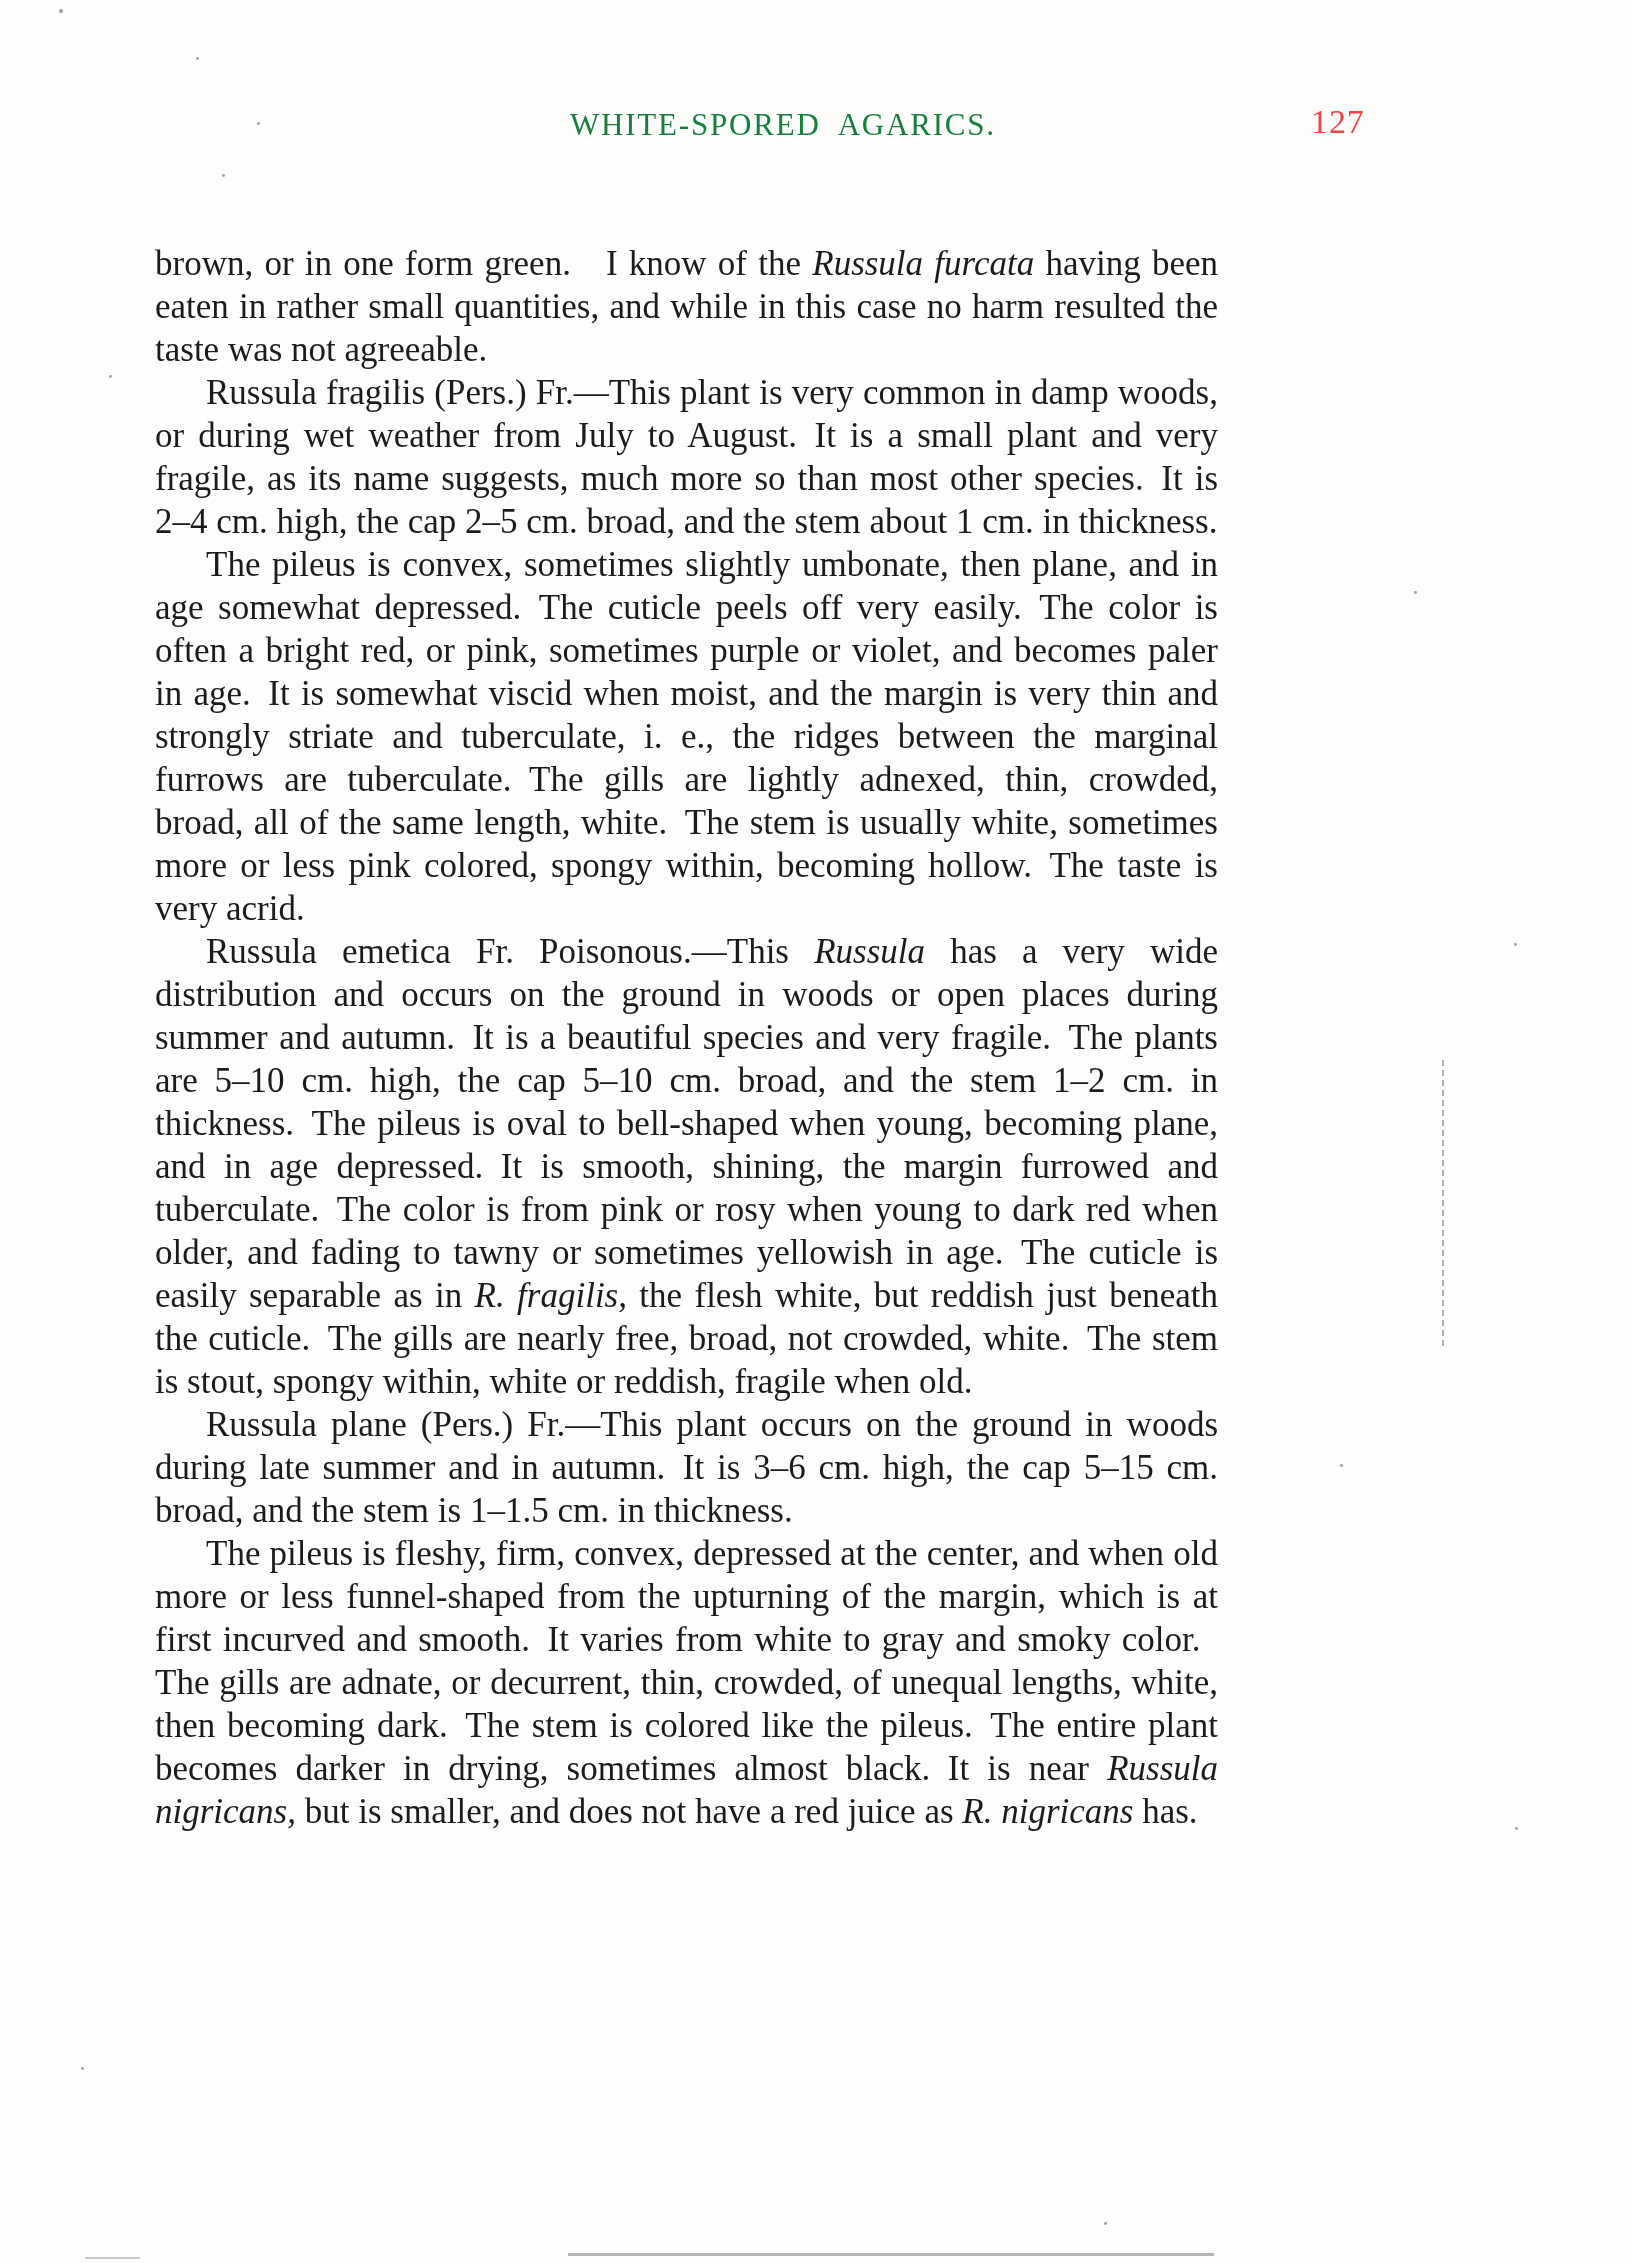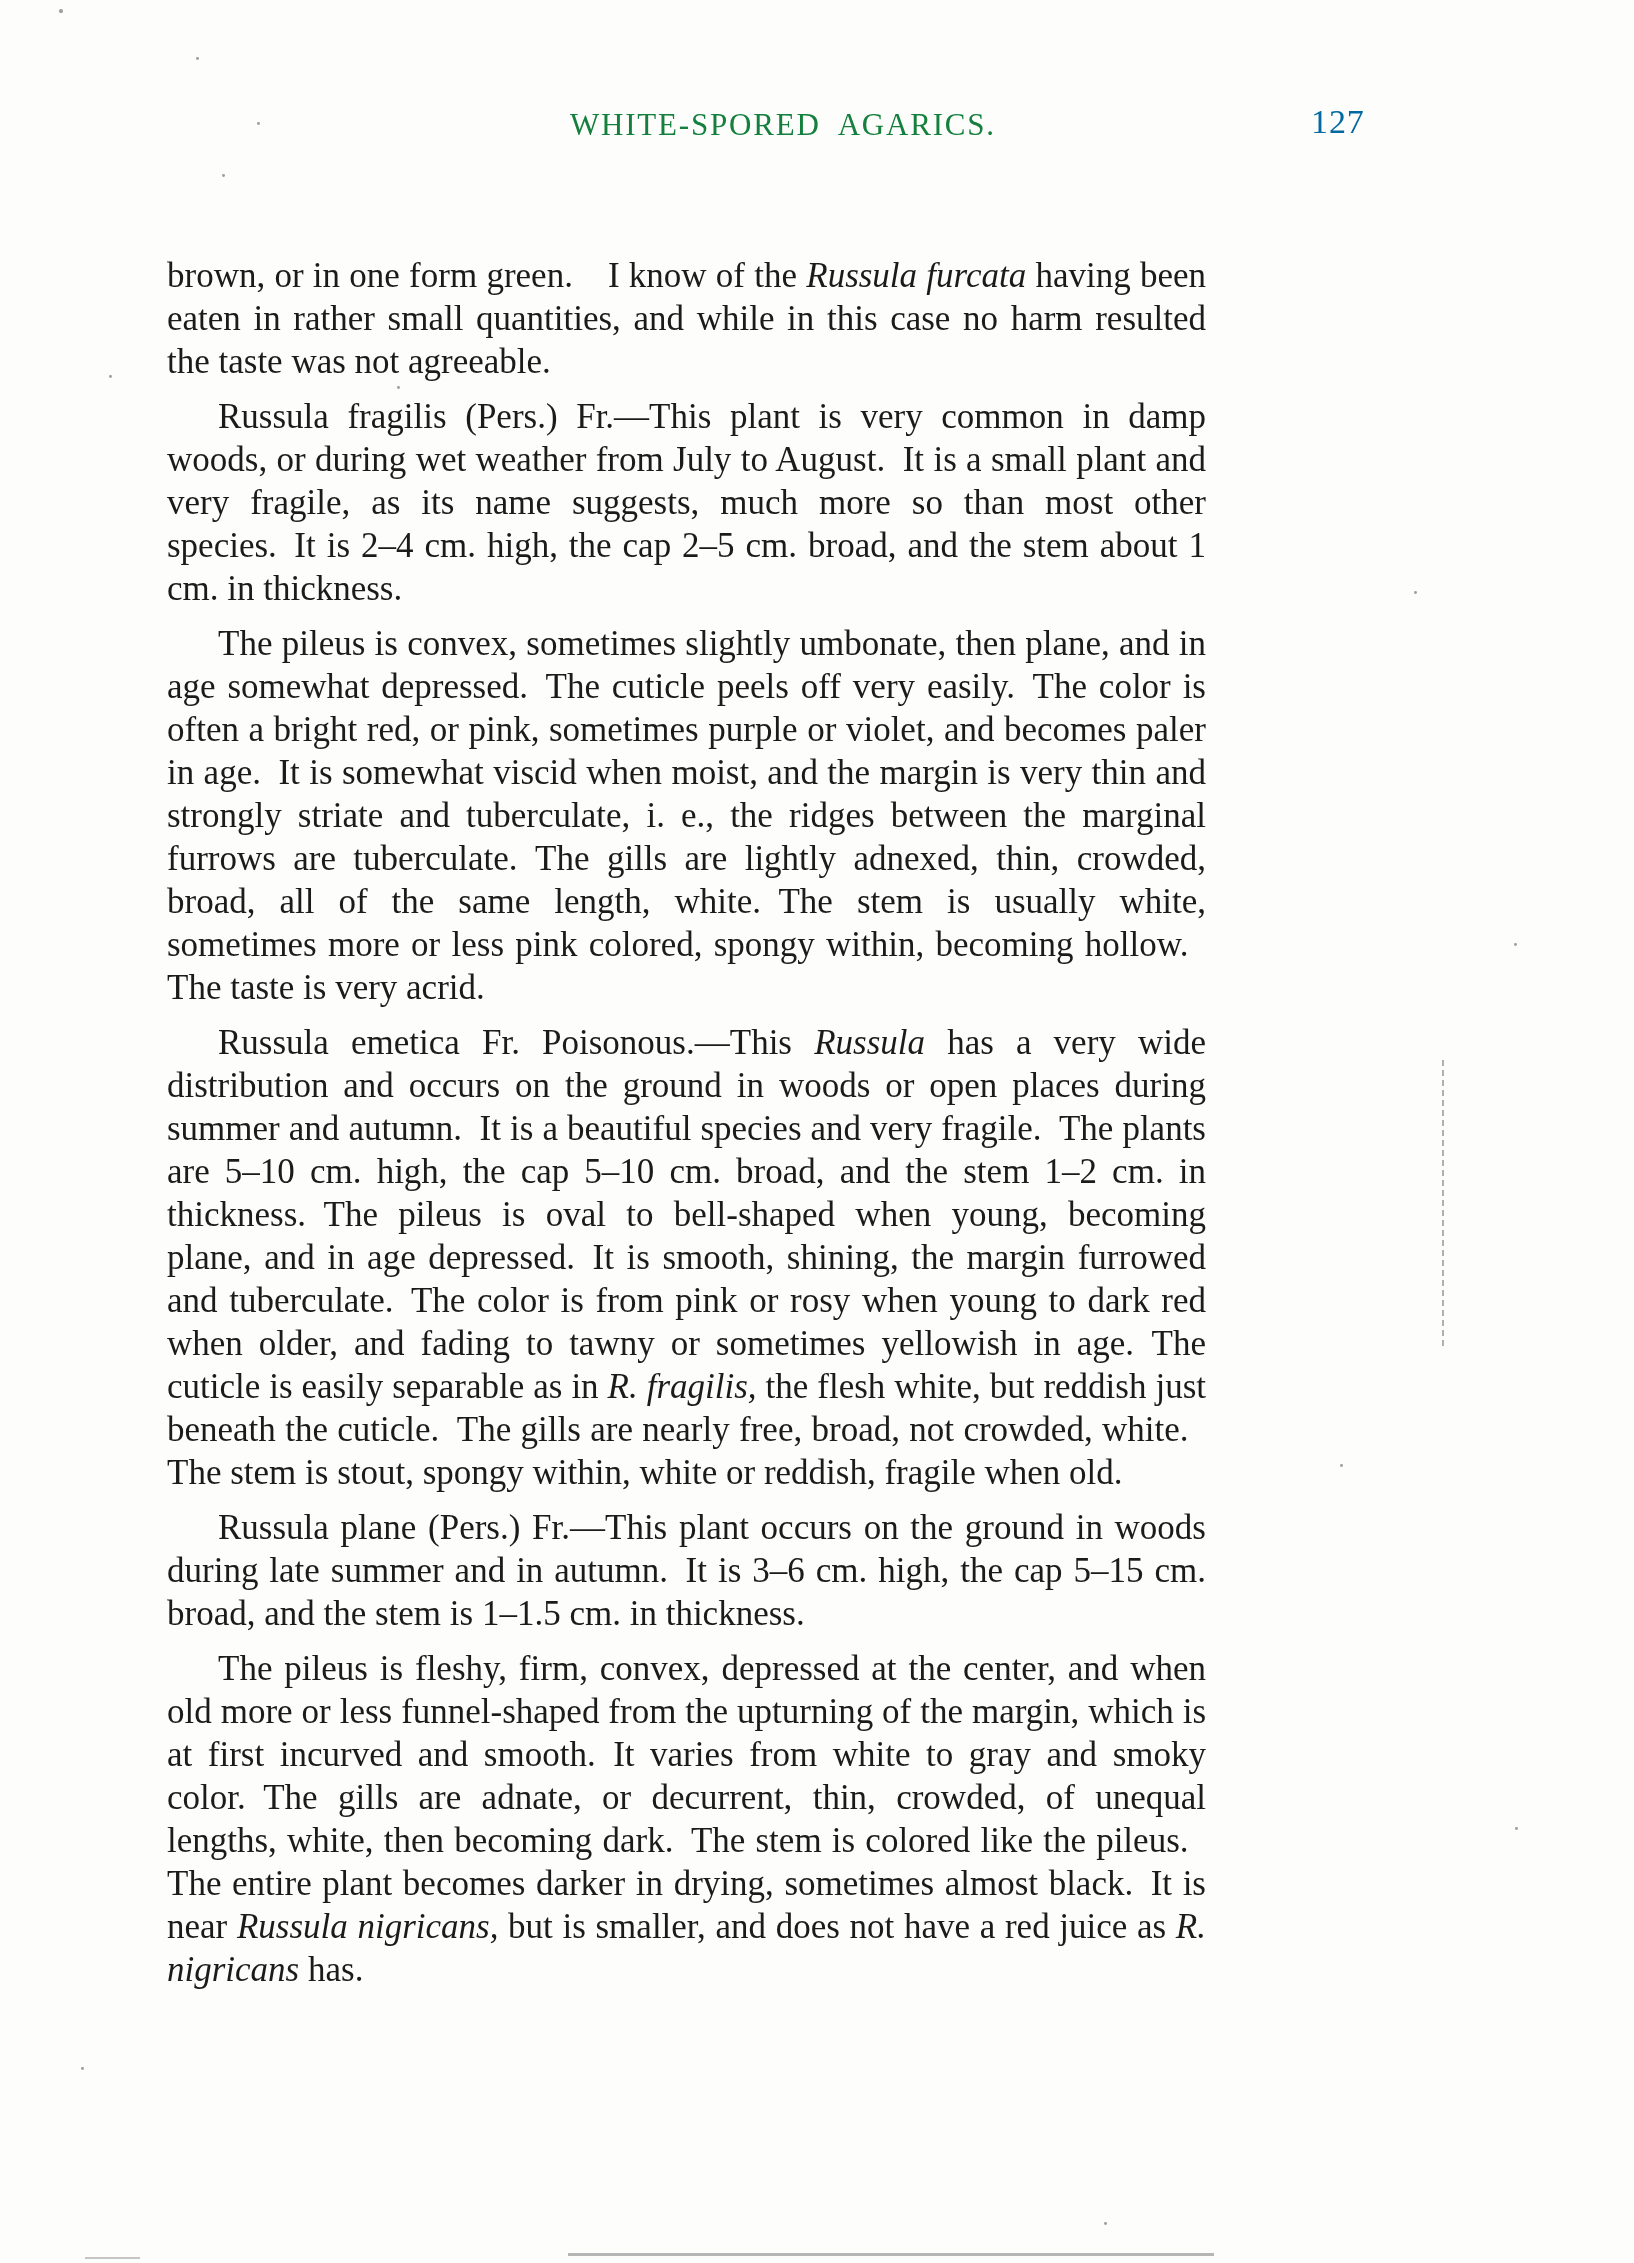--- a/index.html
+++ b/index.html
@@ -25,35 +25,35 @@
     word-spacing: 9.2px;
     white-space: nowrap;
     color: #15803d;
   }
   .page-number {
     position: absolute;
     top: 103px;
     left: 1311px;
     font-size: 34px;
     letter-spacing: 0.9px;
-    color: #0369a1;
+    color: #ef4444;
   }
 
   
   .body-text {
     position: absolute;
     top: 242px;
     left: 155px;
     width: 1063px;
     font-size: 35px;
     line-height: 43px;
     text-align: justify;
     color: #1b1b1b;
   }
-  .para { margin: 12px; }
+  .para { margin: 0; }
   .para.indent { text-indent: 51px; }
   .run.bold   { font-weight: 400; }
   .run.italic { font-style: italic; }
 
   
   .speck {
     position: absolute;
     background: rgba(20,20,20,.4);
     border-radius: 50%;
   }

